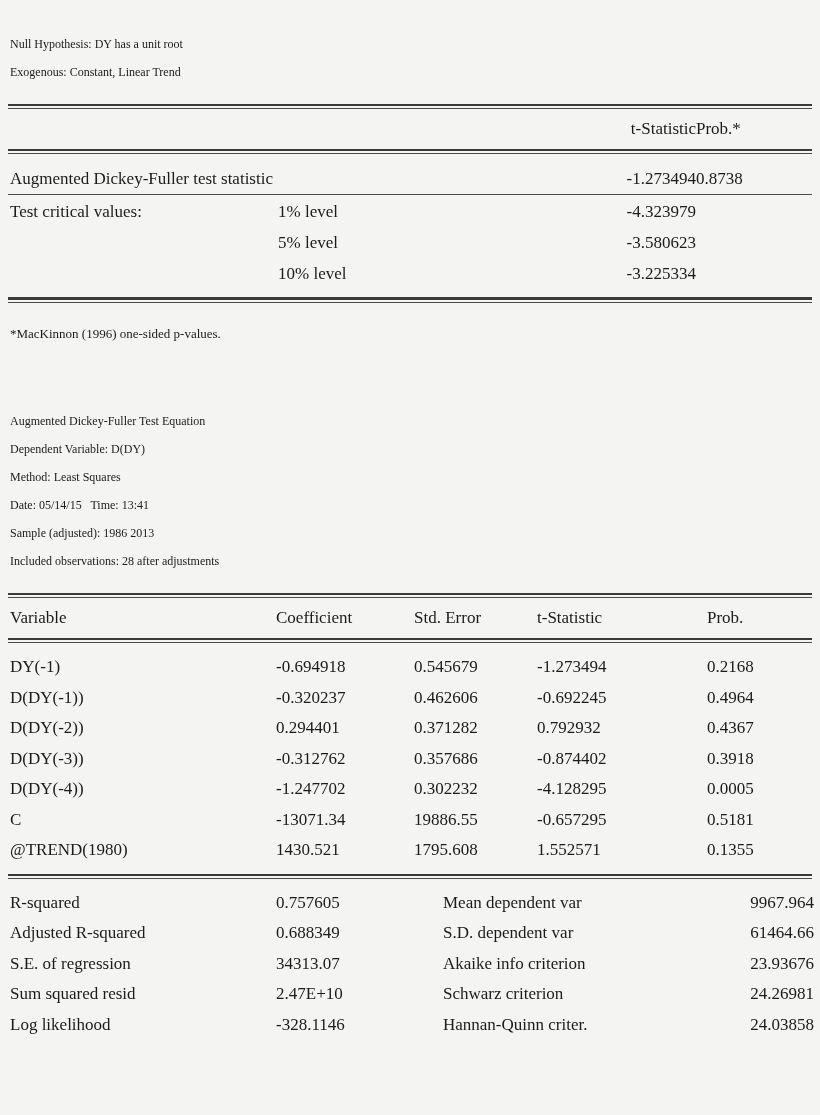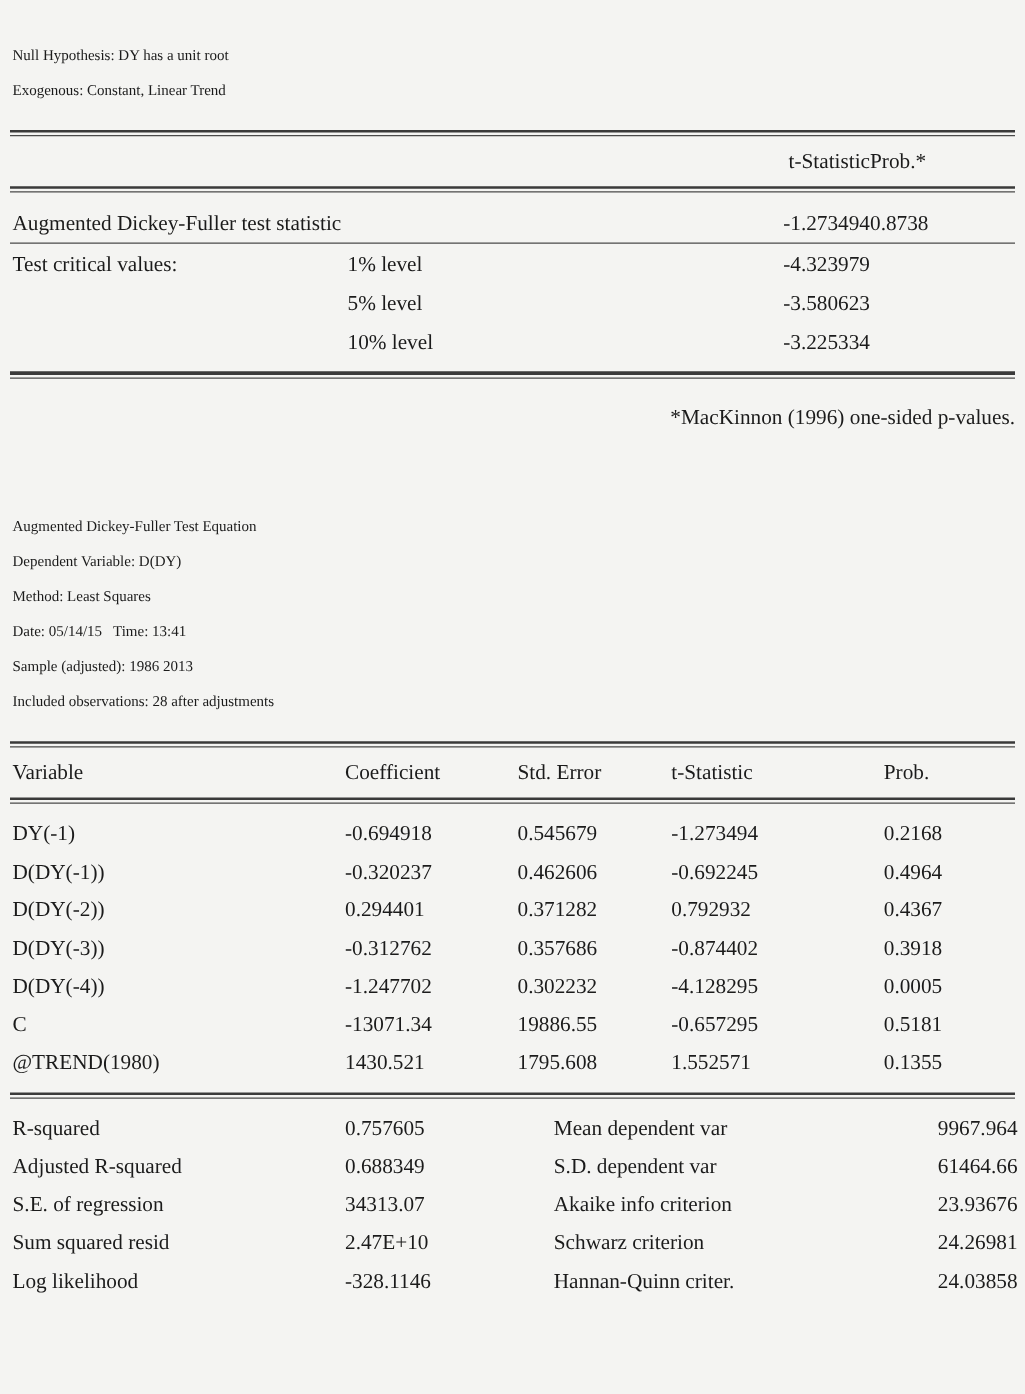--- a/index.html
+++ b/index.html
@@ -24,24 +24,23 @@
   }
 
   
   .meta-line {
     font-size: 12px;
     line-height: 28px;
     padding-left: 2px;
     white-space: pre;
   }
   .footnote {
-    font-size: 17px;
+    font-size: 13px;
     line-height: 26px;
     padding-left: 2px;
-    text-align: right;
   }
 
   
   .rule-double {
     height: 5px;
     margin: 0;
     border: none;
     border-top: 2px solid #3a3a3a;
     border-bottom: 1px solid #4a4a4a;
     background: #f4f4f2;

